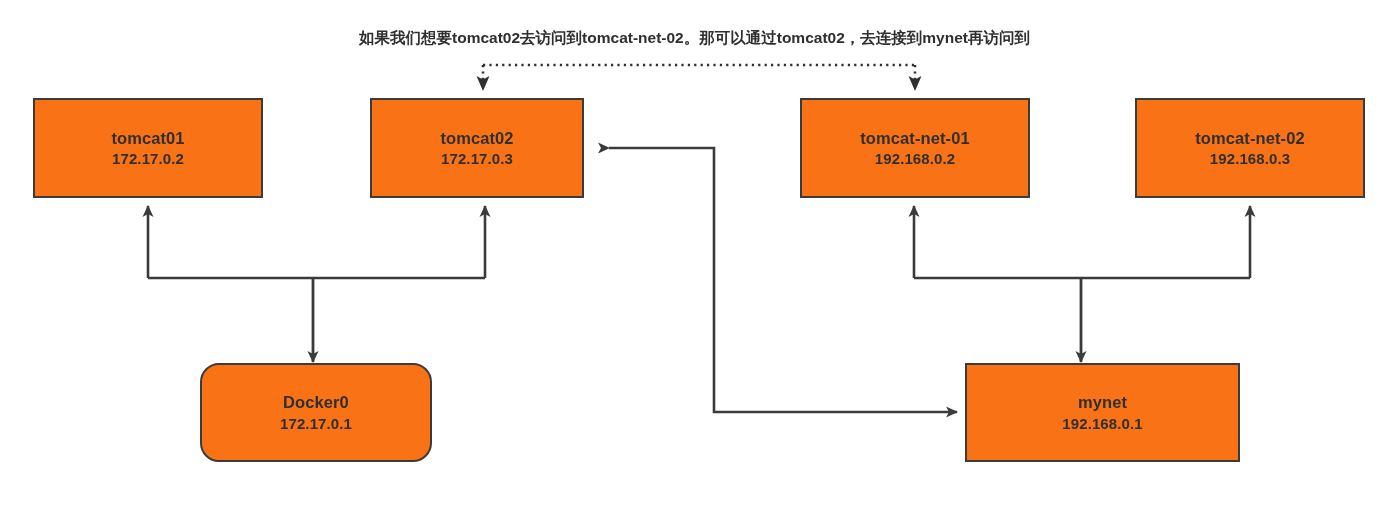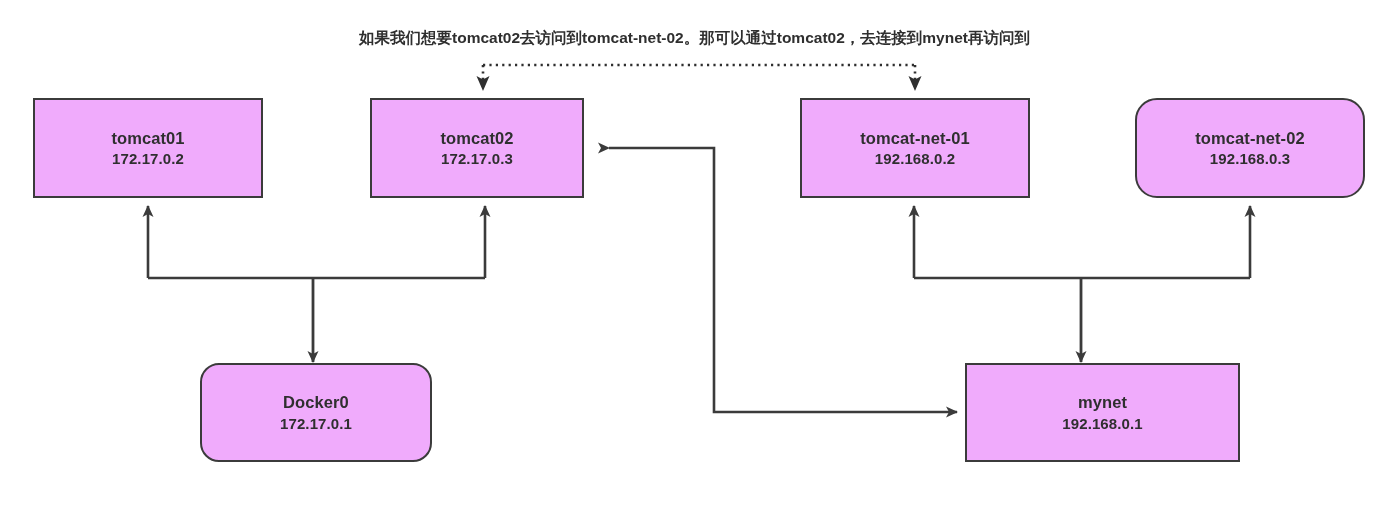--- a/index.html
+++ b/index.html
@@ -24,21 +24,21 @@
     left: 0;
     top: 0;
     width: 1389px;
     height: 529px;
     pointer-events: none;
   }
   .node {
     position: absolute;
     box-sizing: border-box;
     border: 2px solid #3b3b3b;
-    background: #f0abfc;
+    background: #f97316;
     display: flex;
     flex-direction: column;
     align-items: center;
     justify-content: center;
     color: #2f2f2f;
     font-weight: bold;
     line-height: 1.35;
     z-index: 2;
   }
   .node .nm {
@@ -60,21 +60,21 @@
     font-size: 15.5px;
     font-weight: bold;
     color: #2f2f2f;
     white-space: nowrap;
     z-index: 3;
   }
   
   #n-tomcat01    { left: 33px;   top: 98px;  width: 230px; height: 100px; }
   #n-tomcat02    { left: 370px;  top: 98px;  width: 214px; height: 100px; }
   #n-tomcatnet01 { left: 800px;  top: 98px;  width: 230px; height: 100px; }
-  #n-tomcatnet02 { left: 1135px; top: 98px;  width: 230px; height: 100px; border-radius: 22px; }
+  #n-tomcatnet02 { left: 1135px; top: 98px;  width: 230px; height: 100px; }
   #n-docker0     { left: 200px;  top: 363px; width: 232px; height: 99px; border-radius: 19px; }
   #n-mynet       { left: 965px;  top: 363px; width: 275px; height: 99px; }
 </style>
 </head>
 <body>
 
 <div id="canvas">
 
   <div id="caption">如果我们想要tomcat02去访问到tomcat-net-02。那可以通过tomcat02，去连接到mynet再访问到</div>
 

